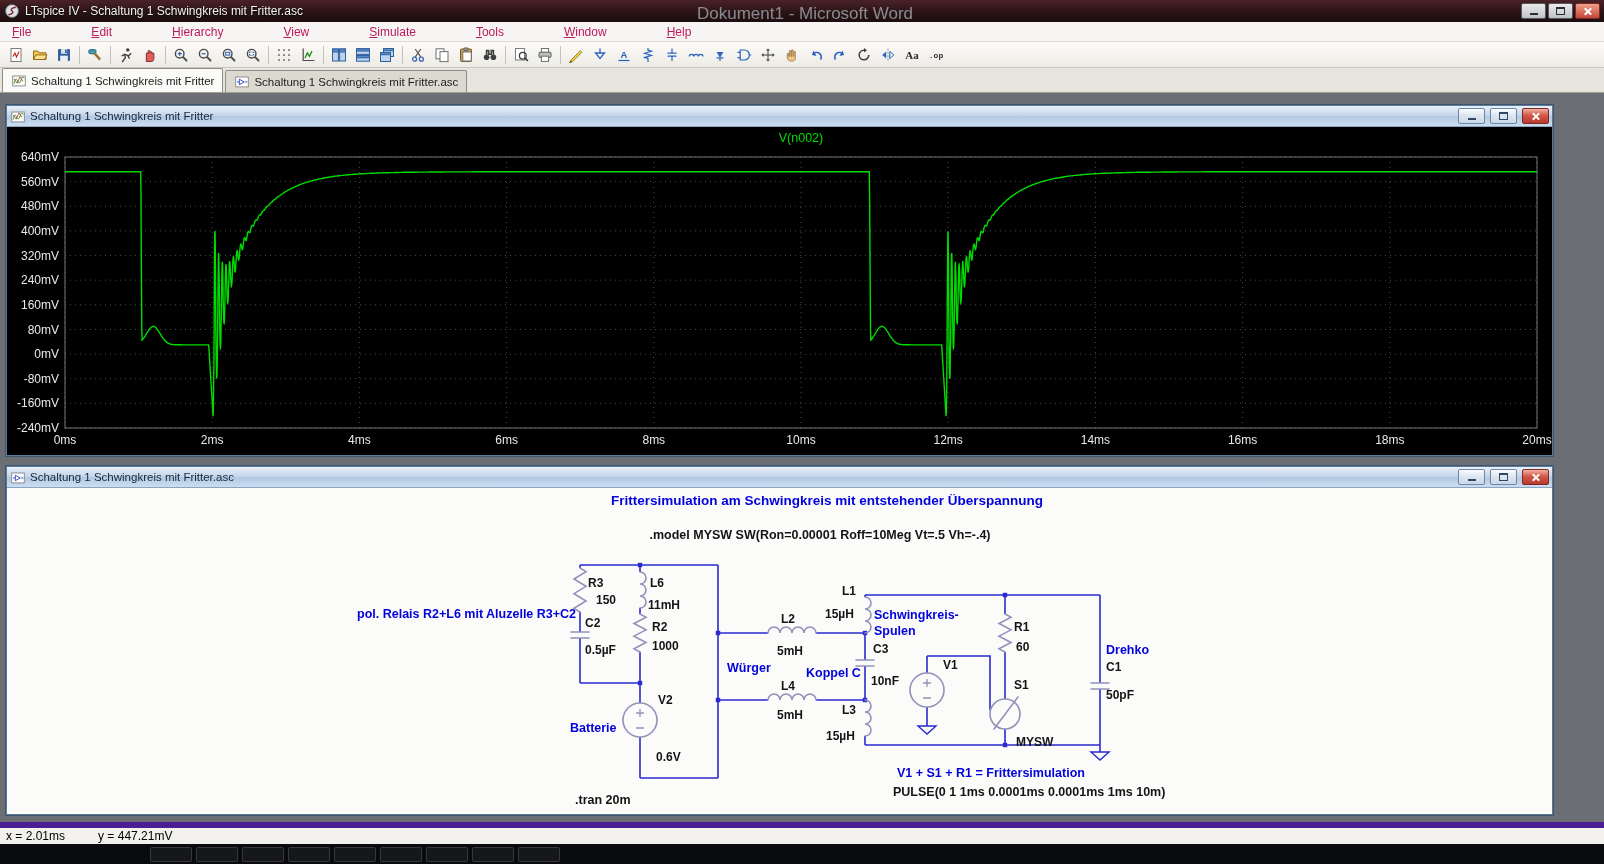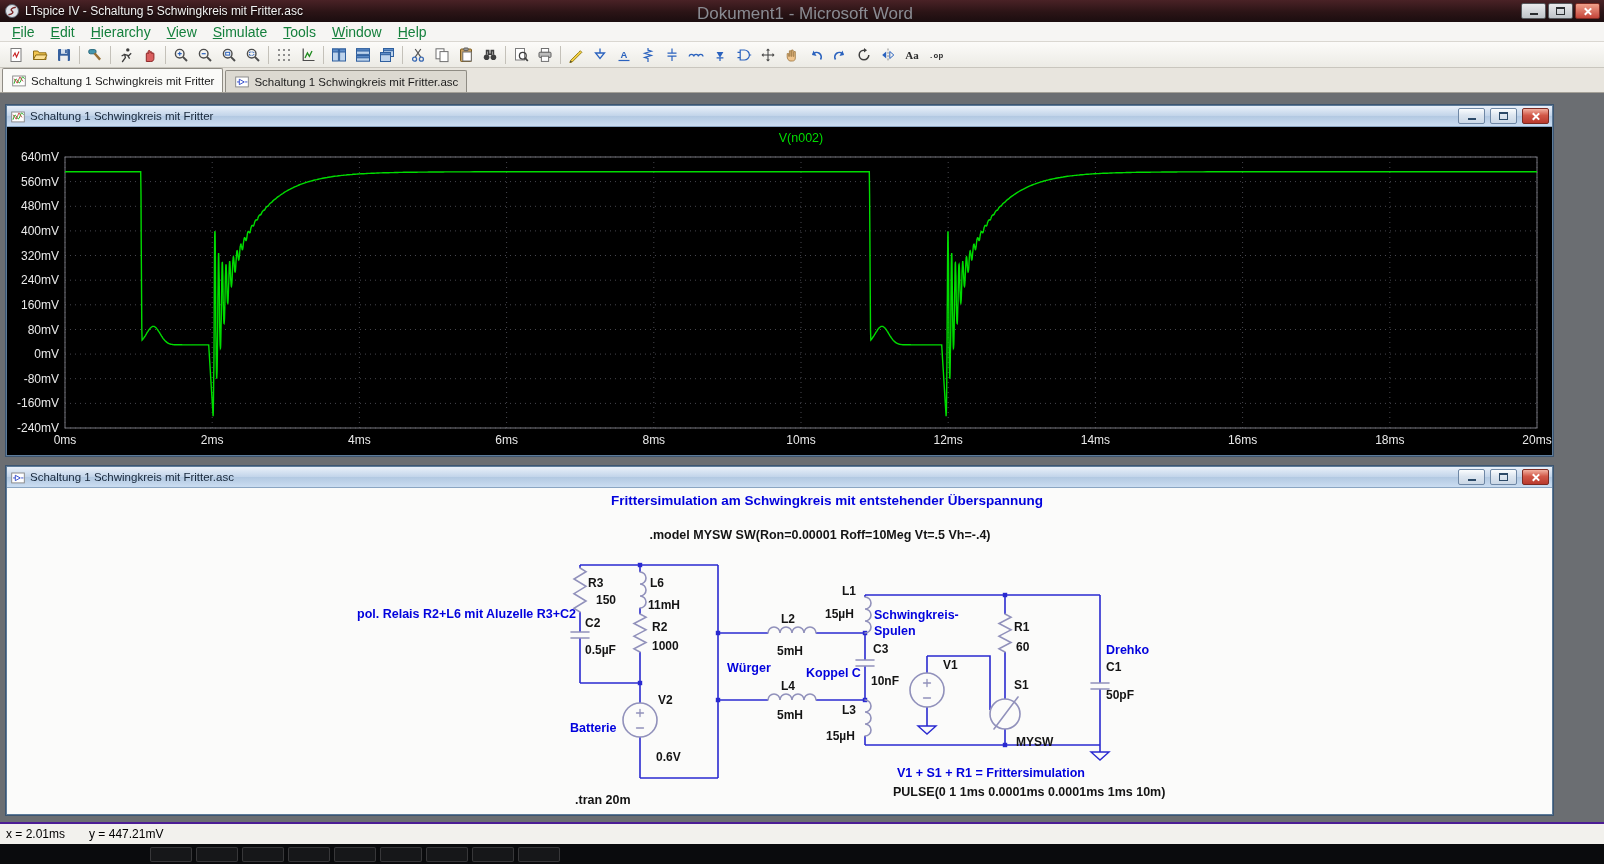--- a/index.html
+++ b/index.html
@@ -15,21 +15,21 @@
   .cap-btn{width:25px;height:16px;border:1px solid #55585c;border-radius:2px;background:linear-gradient(#e9eaec,#bfc3c8);display:flex;align-items:center;justify-content:center;color:#2a2d30;}
   .cap-btn.close{background:linear-gradient(#f0a08a,#c4453a);color:#fff;border-color:#7c2a22;}
   .g-min{width:8px;height:2px;background:currentColor;margin-top:6px;}
   .g-max{width:9px;height:8px;border:1px solid currentColor;border-top-width:2px;}
   .x-glyph{position:relative;width:9px;height:9px;}
   .x-glyph::before,.x-glyph::after{content:"";position:absolute;left:3.8px;top:0;width:1.8px;height:9px;background:currentColor;}
   .x-glyph::before{transform:rotate(45deg);}
   .x-glyph::after{transform:rotate(-45deg);}
 
   
-  .menubar{height:20px;background:#f6f5f3;border-bottom:1px solid #dad7d1;display:flex;align-items:center;padding-left:4px;font-size:14px;color:#15803d;flex:0 0 auto;}
+  .menubar{height:20px;background:#f6f5f3;border-bottom:1px solid #dad7d1;display:flex;align-items:center;padding-left:4px;font-size:12px;color:#be185d;flex:0 0 auto;gap:44px;}
   .menu-item{padding:2px 8px;cursor:default;}
 
   
   .toolbar{height:26px;background:linear-gradient(#fcfbf9,#ecebe5);border-bottom:1px solid #c9c6be;display:flex;align-items:center;padding-left:4px;flex:0 0 auto;}
   .tb-btn{width:24px;height:22px;display:flex;align-items:center;justify-content:center;border-radius:2px;}
   .tb-sep{width:7px;height:18px;position:relative;}
   .tb-sep::after{content:"";position:absolute;left:3px;top:0;bottom:0;width:1px;background:#c4c1b9;}
   .icon16{width:16px;height:16px;display:flex;}
   .icon14{width:16px;height:15px;display:flex;transform:scale(.9);}
 
@@ -43,39 +43,39 @@
   .child{position:absolute;border:1px solid #5d7b99;box-shadow:0 0 0 1px #3d5570;background:#fff;display:flex;flex-direction:column;}
   .child-tb{height:21px;background:linear-gradient(#e9f0f9,#c3d5ea 48%,#b3c9e2 52%,#cbddf1);display:flex;align-items:center;padding:0 3px;gap:4px;border-bottom:1px solid #8aa5c2;flex:0 0 auto;}
   .child-title{font-size:11.5px;color:#17273a;flex:1;white-space:nowrap;overflow:hidden;}
   .win-btn{width:27px;height:16px;border:1px solid #6e87a5;border-radius:2px;background:linear-gradient(#fbfdfe,#dde6f0 45%,#cbd8e6);display:flex;align-items:center;justify-content:center;color:#2c4a68;margin-left:1px;}
   .win-btn.close{background:linear-gradient(#f2b0a0,#d25848 45%,#b93a2e);color:#fff;border-color:#7c2a22;}
   .wave-client{flex:1 1 auto;background:#000;}
   .schem-client{flex:1 1 auto;background:#fbfbfa;}
   .wave-client svg,.schem-client svg{display:block;width:100%;height:100%;}
 
   
-  .statusbar{height:22px;background:#f2f1ed;border-top:2px solid #4c1d95;display:flex;align-items:center;font-size:12px;color:#000;flex:0 0 auto;}
+  .statusbar{height:22px;background:#f2f1ed;border-top:6px solid #4c1d95;display:flex;align-items:center;font-size:12px;color:#000;flex:0 0 auto;}
   .statusbar .x-read{margin-left:6px;}
-  .statusbar .y-read{margin-left:24px;}
+  .statusbar .y-read{margin-left:33px;}
   .taskbar{height:20px;background:#0a0b0d;display:flex;align-items:center;gap:4px;padding-left:150px;flex:0 0 auto;}
   .task-btn{width:42px;height:15px;background:rgba(255,255,255,.05);border:1px solid rgba(255,255,255,.14);border-radius:2px;}
 </style>
 </head>
 <body>
 
 <div id="app">
 
   <div class="titlebar">
     <span class="app-icon">
         <svg width="16" height="16" viewBox="0 0 16 16">
           <circle cx="8" cy="8" r="6.5" fill="#dfe3e8" stroke="#5a626e"></circle>
           <path d="M11.8 4.2C7.5 4.8 6.2 6.8 8 8s.6 3.2-3.6 3.8" fill="none" stroke="#7a2828" stroke-width="1.5"></path>
         </svg>
       </span>
-    <span class="win-title">LTspice IV - Schaltung 5 Schwingkreis mit Fritter.asc</span>
+    <span class="win-title">LTspice IV - Schaltung 1 Schwingkreis mit Fritter.asc</span>
     <span class="ghost-title">Dokument1 - Microsoft Word</span>
     <span class="caption-btns">
       <span class="cap-btn">
           <span class="g-min"></span>
         </span>
       <span class="cap-btn">
           <span class="g-max"></span>
         </span>
       <span class="cap-btn close">
           <span class="x-glyph"></span>

